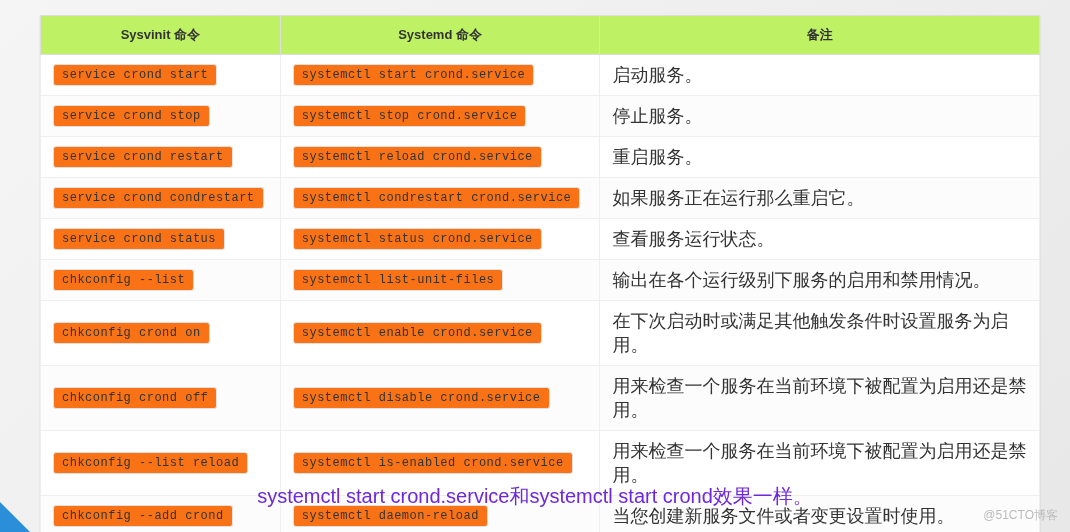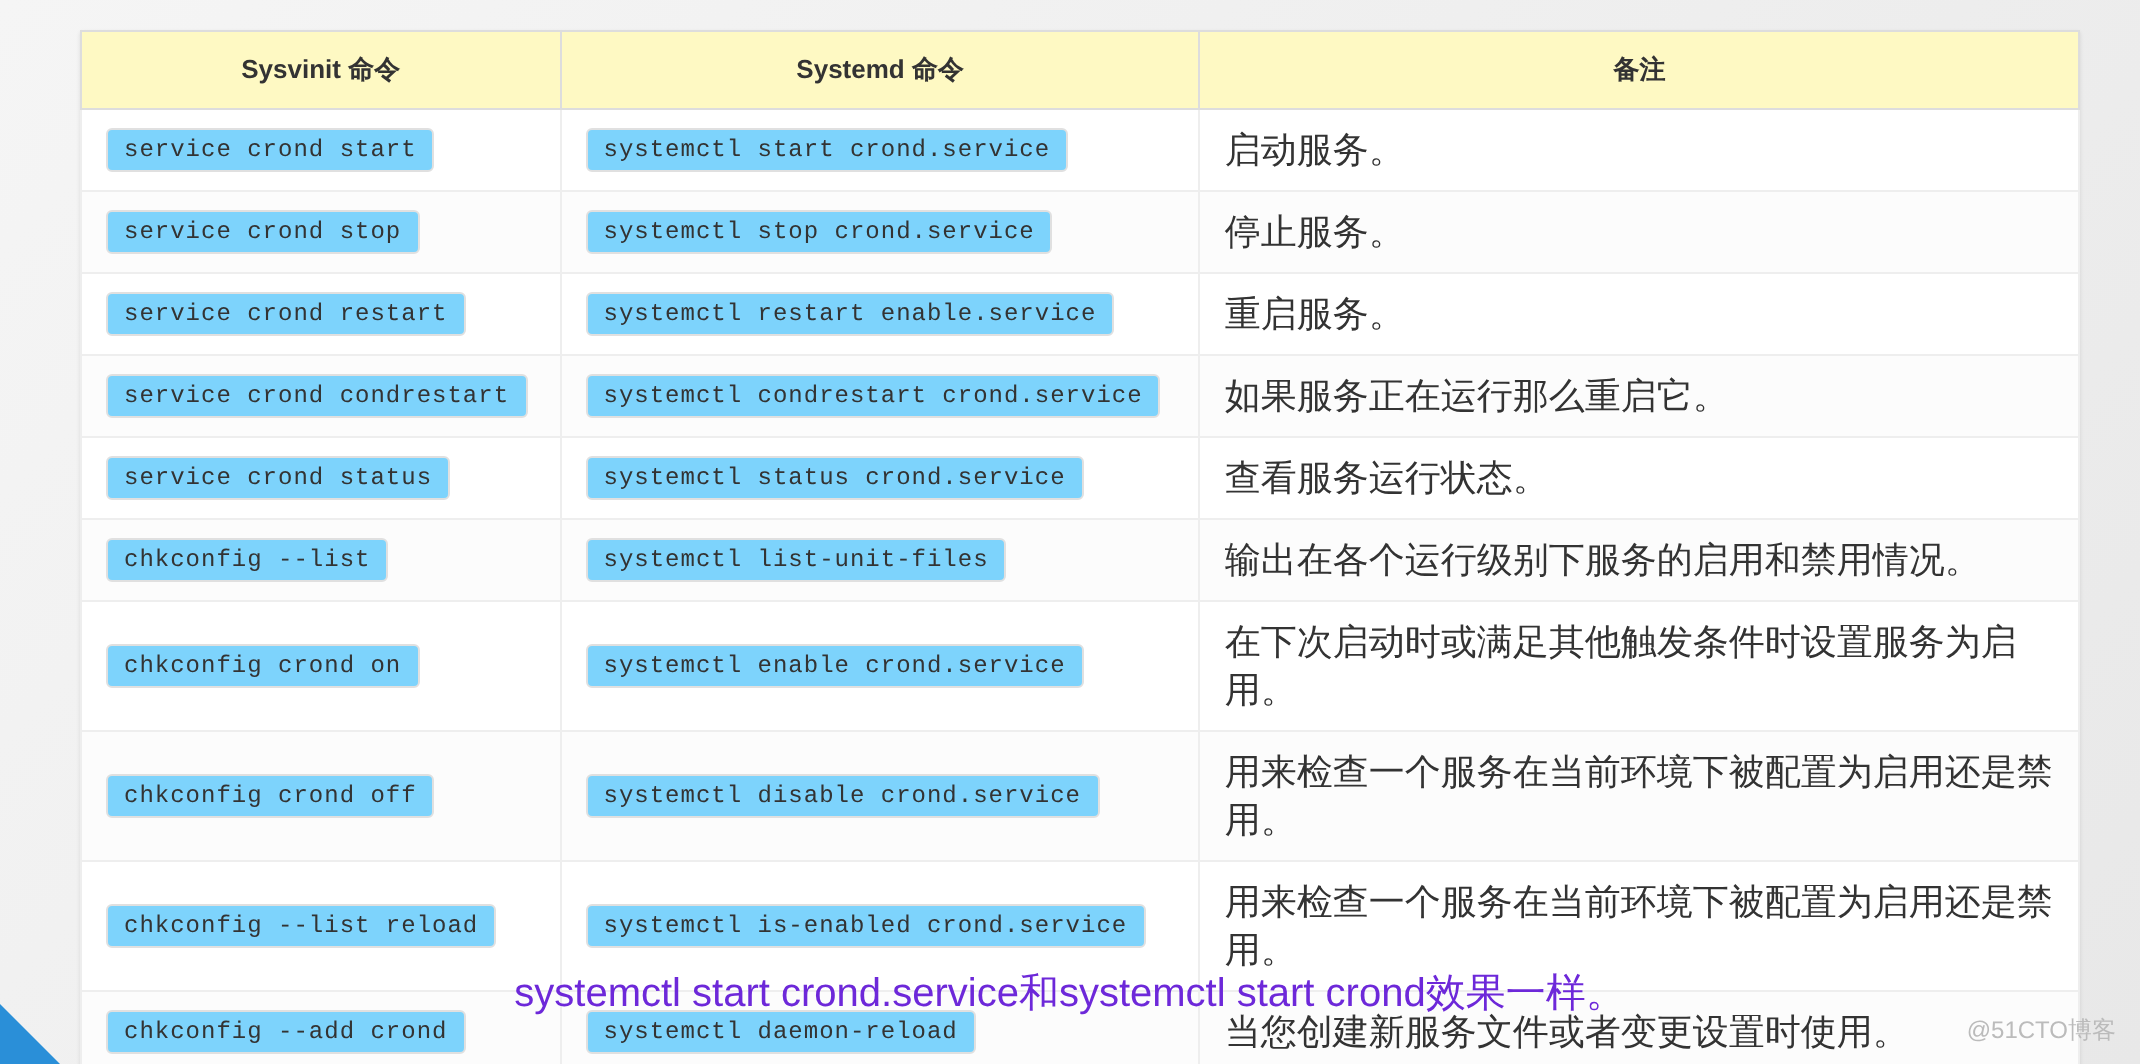--- a/index.html
+++ b/index.html
@@ -18,37 +18,37 @@
     right: 30px;
     background: #fff;
     box-shadow: 0 1px 2px rgba(0,0,0,0.1);
   }
   table {
     width: 100%;
     border-collapse: collapse;
     font-size: 13px;
   }
   th {
-    background: #fef9c3;
+    background: #bef264;
     border: 1px solid #ddd;
     padding: 10px 12px;
     font-weight: bold;
     text-align: center;
     color: #333;
   }
   td {
     border: 1px solid #eee;
     padding: 8px 12px;
     color: #333;
     vertical-align: middle;
   }
   td.cmd-cell code {
     font-family: Consolas, Monaco, "Courier New", monospace;
     font-size: 12px;
-    background: #7dd3fc;
+    background: #f97316;
     border: 1px solid #e0e0e0;
     border-radius: 3px;
     padding: 3px 8px;
     display: inline-block;
     color: #333;
     letter-spacing: 0.5px;
   }
   td.note-cell {
     color: #333;
     font-size: 18px;
@@ -108,21 +108,21 @@
           <td class="cmd-cell"><code>systemctl start crond.service</code></td>
           <td class="note-cell">启动服务。</td>
         </tr>
         <tr>
           <td class="cmd-cell"><code>service crond stop</code></td>
           <td class="cmd-cell"><code>systemctl stop crond.service</code></td>
           <td class="note-cell">停止服务。</td>
         </tr>
         <tr>
           <td class="cmd-cell"><code>service crond restart</code></td>
-          <td class="cmd-cell"><code>systemctl restart enable.service</code></td>
+          <td class="cmd-cell"><code>systemctl reload crond.service</code></td>
           <td class="note-cell">重启服务。</td>
         </tr>
         <tr>
           <td class="cmd-cell"><code>service crond condrestart</code></td>
           <td class="cmd-cell"><code>systemctl condrestart crond.service</code></td>
           <td class="note-cell">如果服务正在运行那么重启它。</td>
         </tr>
         <tr>
           <td class="cmd-cell"><code>service crond status</code></td>
           <td class="cmd-cell"><code>systemctl status crond.service</code></td>

